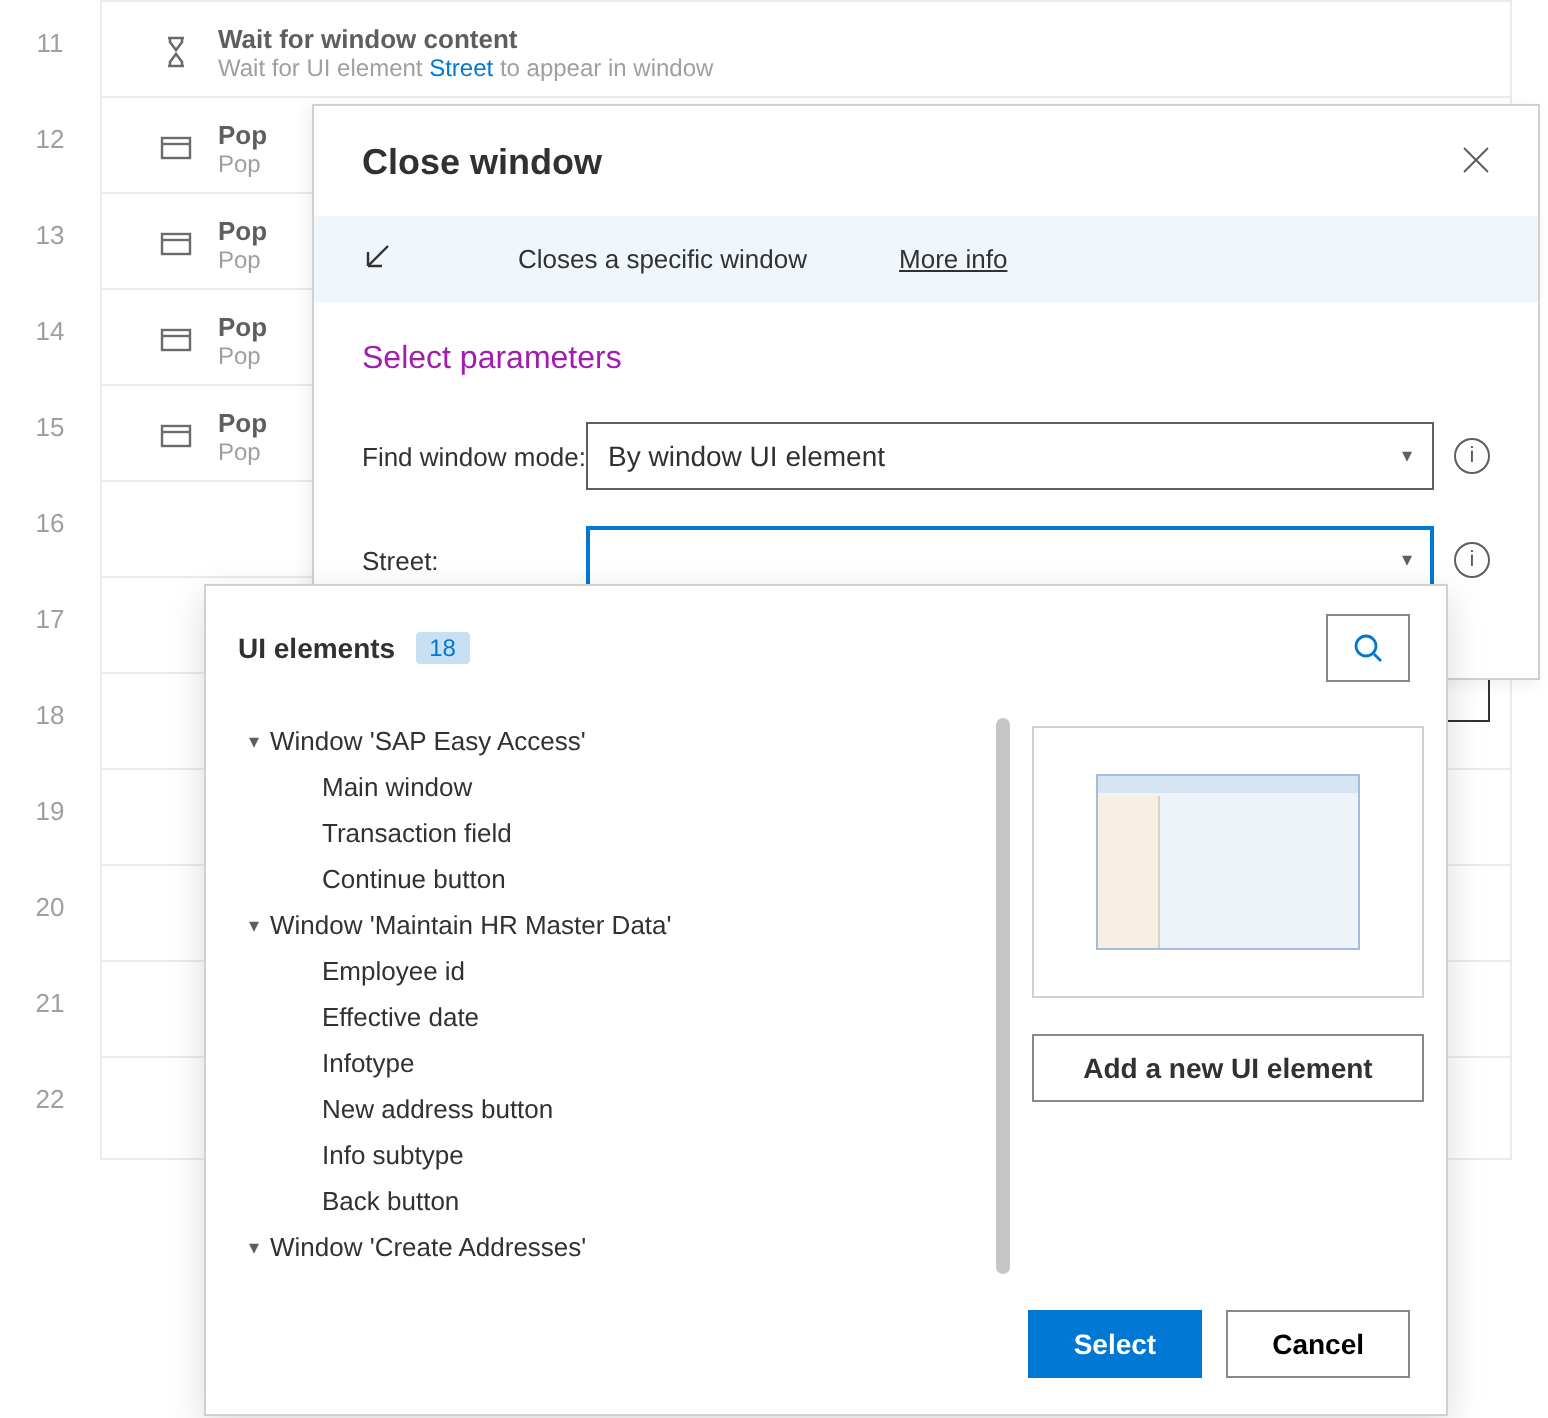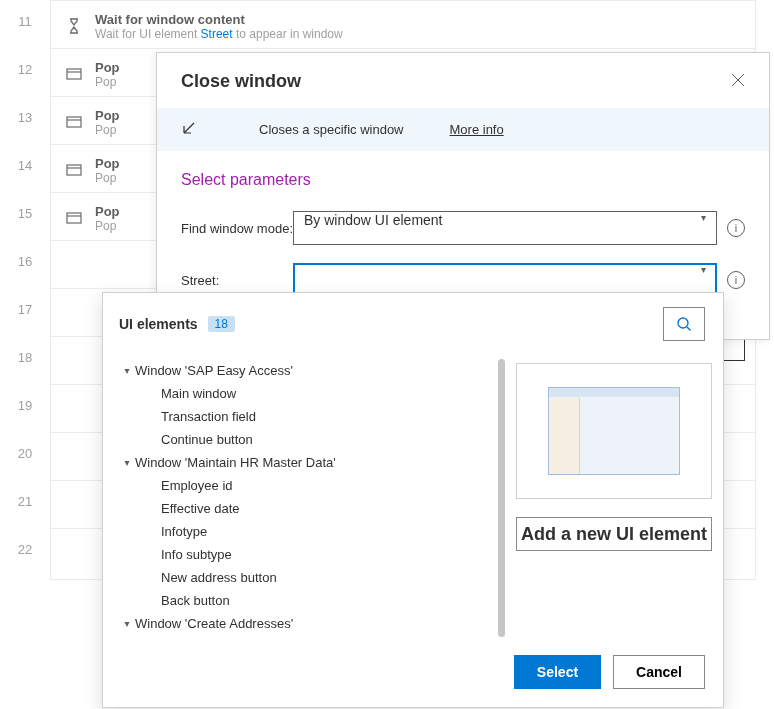--- a/index.html
+++ b/index.html
@@ -2,41 +2,41 @@
 <html><head>
   <meta charset="utf-8">
   <style>
     * { box-sizing: border-box; margin: 0; padding: 0; font-family: "Segoe UI", -apple-system, sans-serif; }
     body { background: #fff; width: 774px; height: 709px; position: relative; overflow: hidden; font-size: 14px; color: #323130; }
 
     
     .flow-bg { position: absolute; left: 0; top: 0; width: 774px; height: 709px; }
     .flow-row { display: flex; align-items: flex-start; margin-bottom: 8px; height: 40px; }
     .step-num { width: 50px; text-align: center; color: #a19f9d; font-size: 13px; padding-top: 14px; }
-    .step-card { flex: 1; background: #fff; border: 1px solid #edebe9; margin-right: 18px; padding: 6px 14px; display: flex; align-items: center; height: 52px; }
+    .step-card { flex: 1; background: #fff; border: 1px solid #edebe9; margin-right: 18px; padding: 6px 28px; display: flex; align-items: center; height: 52px; }
     .step-card.first { height: 52px; }
     .step-icon { width: 18px; height: 18px; margin-right: 12px; color: #6b6b6b; display: flex; align-items: center; justify-content: center; }
     .step-text { overflow: hidden; }
     .step-title { font-size: 13px; color: #605e5c; font-weight: 600; }
     .step-sub { font-size: 12px; color: #a19f9d; }
     .step-sub .link { color: #0078d4; }
 
     
     .dialog { position: absolute; left: 156px; top: 52px; width: 614px; background: #fff; border: 1px solid #d2d0ce; box-shadow: -2px 2px 8px rgba(0,0,0,0.07); z-index: 10; }
     .dlg-header { display: flex; justify-content: space-between; align-items: center; padding: 18px 24px 16px 24px; }
     .dlg-title { font-size: 18px; font-weight: 600; color: #323130; }
     .dlg-close { cursor: pointer; color: #605e5c; font-size: 14px; }
     .dlg-infobar { background: #eff6fc; padding: 12px 24px; display: flex; align-items: center; font-size: 13px; color: #323130; gap: 46px; }
     .dlg-infobar .arrow { margin-right: 16px; }
     .dlg-infobar .moreinfo { text-decoration: underline; cursor: pointer; }
     .dlg-body { padding: 20px 24px 24px 24px; }
     .dlg-sect-title { font-size: 16px; color: #a21caf; margin-bottom: 22px; }
     .param-row { display: flex; align-items: center; margin-bottom: 18px; }
     .param-label { width: 112px; font-size: 13px; color: #323130; }
-    .param-dd { flex: 1; height: 34px; border: 1px solid #605e5c; background: #fff; display: flex; align-items: flex-start; justify-content: space-between; padding: 0 10px; font-size: 14px; cursor: pointer; }
+    .param-dd { flex: 1; height: 34px; border: 1px solid #605e5c; background: #fff; display: flex; align-items: center; justify-content: space-between; padding: 0 10px; font-size: 14px; cursor: pointer; }
     .param-dd.active { border: 1px solid #0078d4; box-shadow: inset 0 0 0 1px #0078d4; }
     .param-info { width: 18px; height: 18px; border: 1px solid #605e5c; border-radius: 50%; margin-left: 10px; display: flex; align-items: center; justify-content: center; font-size: 11px; color: #605e5c; }
     .chev { color: #605e5c; font-size: 10px; }
 
     
     .ui-panel { position: absolute; left: 102px; top: 292px; width: 622px; height: 416px; background: #fff; border: 1px solid #d2d0ce; box-shadow: 0 6px 18px rgba(0,0,0,0.14); z-index: 20; display: flex; flex-direction: column; overflow: hidden; }
     .ui-top { display: flex; align-items: center; padding: 14px 18px 14px 16px; }
     .ui-top-label { font-size: 14px; color: #323130; margin-right: 10px; font-weight: 600;}
     .ui-count { background: #c7e0f4; color: #0078d4; font-size: 12px; padding: 1px 7px; border-radius: 2px; }
     .ui-search { margin-left: auto; width: 42px; height: 34px; border: 1px solid #8a8886; display: flex; align-items: center; justify-content: center; color: #0078d4; cursor: pointer; }
@@ -46,21 +46,21 @@
     .tree-row { padding: 4px 0 4px 0; display: flex; align-items: center; color: #323130; cursor: pointer; }
     .tree-row.group { font-weight: 400; }
     .tree-row .exp { width: 16px; color: #605e5c; font-size: 10px; display: inline-flex; justify-content: center; }
     .tree-row .g-label { }
     .tree-child { padding-left: 42px; }
     .scrollbar { position: absolute; right: 0; top: 4px; width: 7px; height: 278px; background: #c8c6c4; border-radius: 4px; }
     .ui-right { width: 218px; padding: 8px 14px 0 14px; display: flex; flex-direction: column; align-items: center; }
     .preview-img { width: 196px; height: 136px; border: 1px solid #d2d0ce; background: #fff; display: flex; align-items: center; justify-content: center; }
     .preview-inner { width: 132px; height: 88px; border: 1px solid #a2bde0; position: relative; background: linear-gradient(#d7e4f2 0 10%, #eef3fa 10% 100%); }
     .preview-inner::before { content:""; position:absolute; left:0; top:10px; width:30px; height:76px; background:#f7efe2; border-right:1px solid #d6d3cd;}
-    .add-btn { margin-top: 18px; width: 196px; height: 34px; border: 1px solid #8a8886; background: #fff; font-size: 18px; color: #323130; cursor: pointer; font-weight: 600;}
+    .add-btn { margin-top: 18px; width: 196px; height: 34px; border: 1px solid #8a8886; background: #fff; font-size: 14px; color: #323130; cursor: pointer; font-weight: 600;}
     .ui-footer { display: flex; justify-content: flex-end; align-items: center; padding: 14px 18px 18px 18px; gap: 12px; }
     .btn { height: 34px; padding: 0 22px; font-size: 14px; cursor: pointer; border: 1px solid #8a8886; background: #fff; font-weight: 600;}
     .btn.primary { background: #0078d4; color: #fff; border-color: #0078d4; }
 
     
     .ok-box { position: absolute; left: 719px; top: 333px; width: 26px; height: 28px; border: 1px solid #323130; z-index: 5; }
   </style>
 </head>
 <body>
 
@@ -240,22 +240,22 @@
           <div class="tree-row tree-child">Main window</div>
           <div class="tree-row tree-child">Transaction field</div>
           <div class="tree-row tree-child">Continue button</div>
           <div class="tree-row group">
             <span class="exp">▾</span>
             <span class="g-label">Window 'Maintain HR Master Data'</span>
           </div>
           <div class="tree-row tree-child">Employee id</div>
           <div class="tree-row tree-child">Effective date</div>
           <div class="tree-row tree-child">Infotype</div>
+          <div class="tree-row tree-child">New address button</div>
           <div class="tree-row tree-child">Info subtype</div>
-          <div class="tree-row tree-child">New address button</div>
           <div class="tree-row tree-child">Back button</div>
           <div class="tree-row group">
             <span class="exp">▾</span>
             <span class="g-label">Window 'Create Addresses'</span>
           </div>
           <div class="tree-row tree-child">Street</div>
         </div>
       <div class="scrollbar"></div>
     </div>
     <div class="ui-right">

